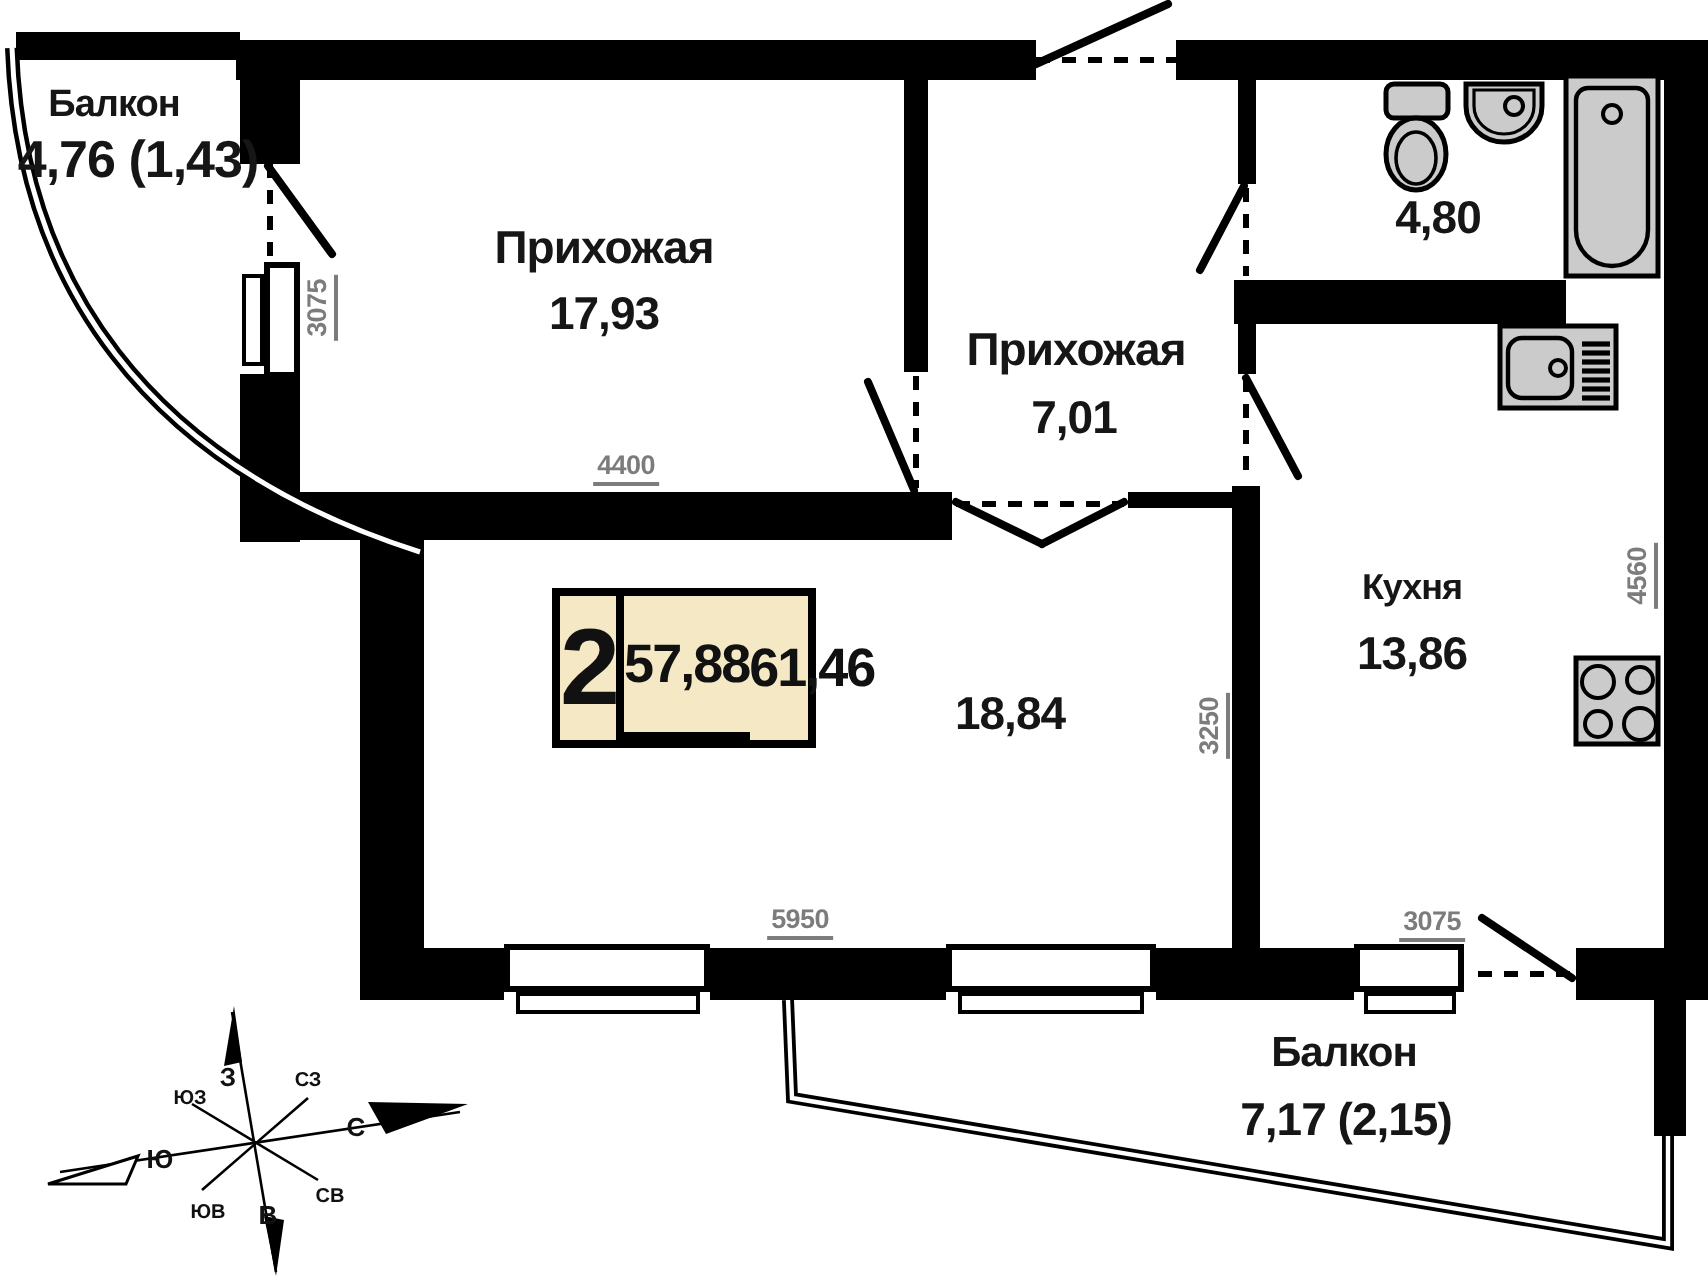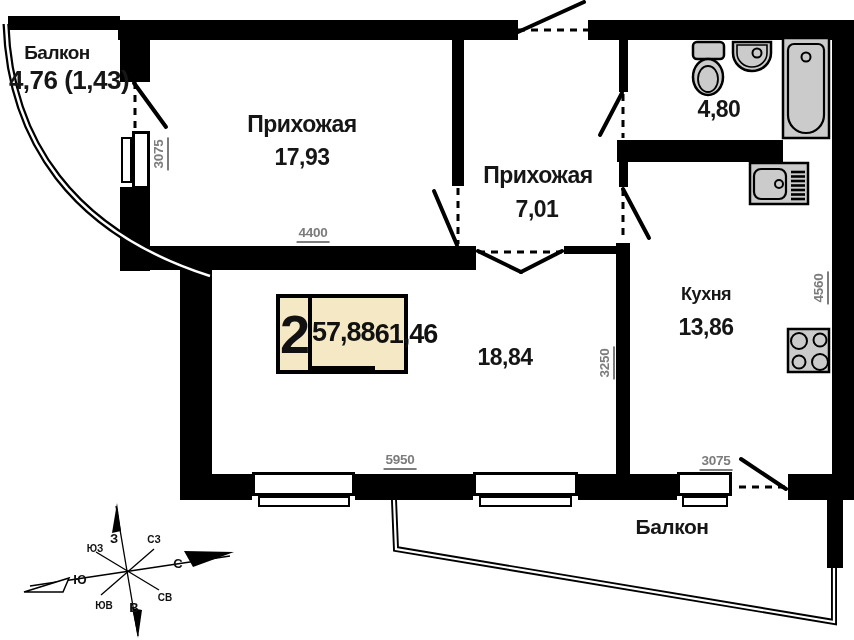--- a/index.html
+++ b/index.html
@@ -177,20 +177,21 @@
   <div class="label" style="left:537px;top:209px;font-size:23px;">7,01</div>
 
   <div class="label" style="left:719px;top:109px;font-size:23px;">4,80</div>
 
   <div class="label" style="left:706px;top:294px;font-size:18px;">Кухня</div>
   <div class="label" style="left:706px;top:327px;font-size:23px;">13,86</div>
 
   <div class="label" style="left:505px;top:357px;font-size:23px;">18,84</div>
 
   <div class="label" style="left:672px;top:527px;font-size:21px;">Балкон</div>
+  <div class="label" style="left:673px;top:560px;font-size:23px;">7,17 (2,15)</div>
 
   <div class="dim vert" style="left:160px;top:154px;">3075</div>
   <div class="dim" style="left:313px;top:234px;">4400</div>
   <div class="dim vert" style="left:606px;top:363px;">3250</div>
   <div class="dim" style="left:400px;top:461px;">5950</div>
   <div class="dim vert" style="left:820px;top:288px;">4560</div>
   <div class="dim" style="left:716px;top:462px;">3075</div>
 
   <div id="badge">
     <div class="cell-rooms">2</div>

